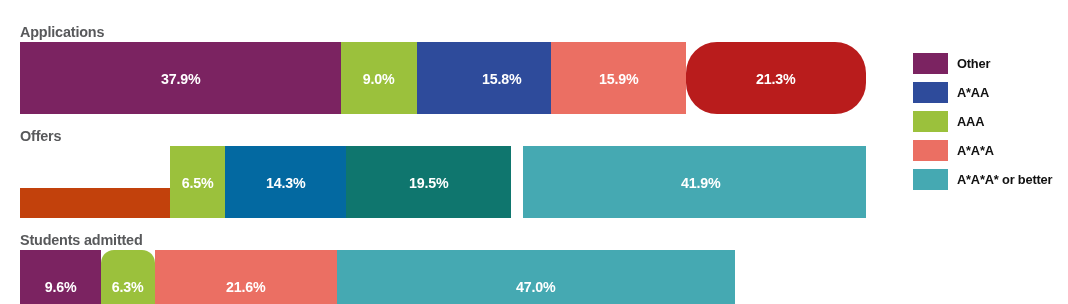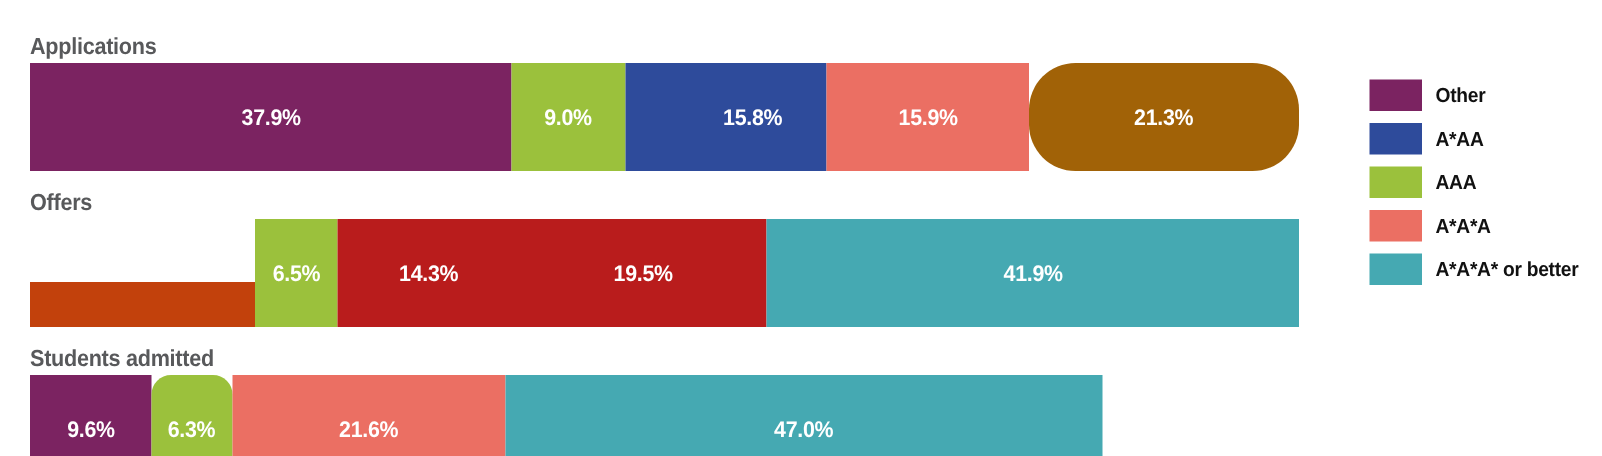--- a/index.html
+++ b/index.html
@@ -122,42 +122,42 @@
         </div>
         <div class="bar-seg" style="flex: 0 0 9.00901%; background-color: rgb(155, 193, 60);">
           <span class="seg-value" style="color: rgb(255, 255, 255);">9.0%</span>
         </div>
         <div class="bar-seg" style="flex: 0 0 15.8158%; background-color: rgb(46, 75, 155); padding-left: 36px;">
           <span class="seg-value" style="color: rgb(255, 255, 255);">15.8%</span>
         </div>
         <div class="bar-seg" style="flex: 0 0 15.9159%; background-color: rgb(235, 111, 99);">
           <span class="seg-value" style="color: rgb(255, 255, 255);">15.9%</span>
         </div>
-        <div class="bar-seg" style="flex: 0 0 21.3213%; background-color: #a16207; border-radius: 31px;">
+        <div class="bar-seg" style="flex: 0 0 21.3213%; background-color: #b91c1c; border-radius: 31px;">
           <span class="seg-value" style="color: rgb(255, 255, 255);">21.3%</span>
         </div>
       </div>
     </div>
 
     <div class="bar-group g1">
       <div class="bar-label" style="color: rgb(88, 89, 91);">Offers</div>
       <div class="bar-track">
         <div class="bar-seg" style="flex: 0 0 17.7177%; background-color: #c2410c; margin-top: 42px;">
           <span class="seg-value" style="color: rgb(255, 255, 255);">17.7%</span>
         </div>
         <div class="bar-seg" style="flex: 0 0 6.50651%; background-color: rgb(155, 193, 60);">
           <span class="seg-value" style="color: rgb(255, 255, 255);">6.5%</span>
         </div>
-        <div class="bar-seg" style="flex: 0 0 14.3143%; background-color: #b91c1c;">
+        <div class="bar-seg" style="flex: 0 0 14.3143%; background-color: #0369a1;">
           <span class="seg-value" style="color: rgb(255, 255, 255);">14.3%</span>
         </div>
-        <div class="bar-seg" style="flex: 0 0 19.5195%; background-color: #b91c1c;">
+        <div class="bar-seg" style="flex: 0 0 19.5195%; background-color: #0f766e;">
           <span class="seg-value" style="color: rgb(255, 255, 255);">19.5%</span>
         </div>
-        <div class="bar-seg" style="flex: 0 0 41.9419%; background-color: rgb(69, 169, 178);">
+        <div class="bar-seg" style="flex: 0 0 41.9419%; background-color: rgb(69, 169, 178); margin-left: 12px;">
           <span class="seg-value" style="color: rgb(255, 255, 255);">41.9%</span>
         </div>
       </div>
     </div>
 
     <div class="bar-group g2">
       <div class="bar-label" style="color: rgb(88, 89, 91);">Students admitted</div>
       <div class="bar-track">
         <div class="bar-seg" style="flex: 0 0 9.6%; background-color: rgb(123, 35, 97);">
           <span class="seg-value" style="color: rgb(255, 255, 255);">9.6%</span>

